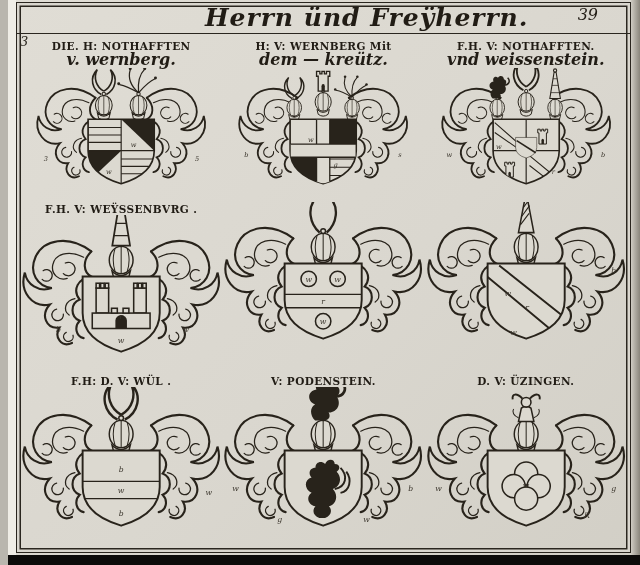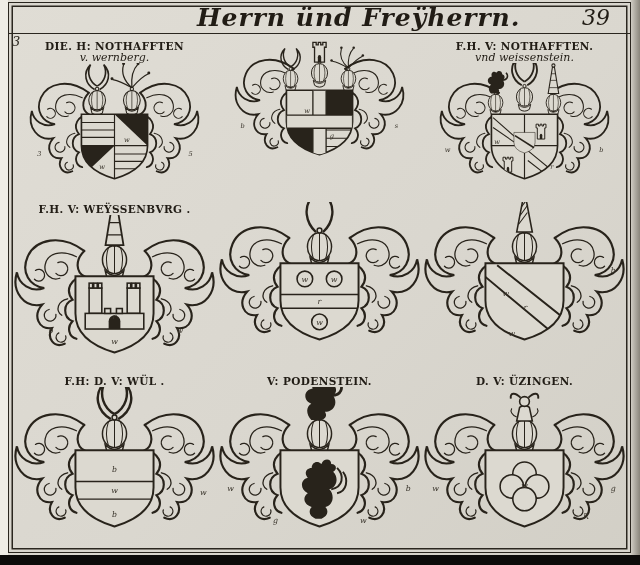--- a/index.html
+++ b/index.html
@@ -1,32 +1,32 @@
 <!DOCTYPE html>
 <html><head>
 <meta charset="utf-8">
 <style>
   html,body{margin:0;padding:0;width:640px;height:565px;overflow:hidden;
     background:#b9b6ae;font-family:"DejaVu Serif", serif;}
-  .scan{position:absolute;inset:0;background:linear-gradient(135deg,#e0ddd5 0%,#dad7cf 55%,#d2cfc6 100%);}
+  .scan{position:absolute;inset:0;background:linear-gradient(135deg,#e0ddd5 0%,#dad7cf 55%,#d2cfc6 100%);margin-left:8px;}
   .scan-left{position:absolute;left:0;top:0;width:8px;height:100%;background:#efede6;}
   .scan-right{position:absolute;right:0;top:0;width:9px;height:100%;background:linear-gradient(to right,#cfccc3,#8a867c);}
   .scan-bottom{position:absolute;left:0;right:0;bottom:0;height:10px;background:#0c0b0a;}
   .page-frame{position:absolute;left:8px;top:2px;right:9px;bottom:12px;
     border:1.6px solid #2a261f;box-shadow:inset 0 0 0 2.5px #d9d6ce, inset 0 0 0 4px #2a261f;}
   .header{position:absolute;top:0;left:0;right:0;height:31px;}
   .header::after{content:"";position:absolute;left:0;right:0;bottom:0;border-bottom:1.6px solid #2a261f;box-shadow:0 -3px 0 -1.4px #2a261f;}
   .header-title{position:absolute;left:188px;top:0px;font-size:25px;font-weight:bold;font-style:italic;letter-spacing:1px;color:#211c15;}
-  .page-number{position:absolute;right:20px;top:2px;font-size:22px;font-style:italic;color:#211c15;}
+  .page-number{position:absolute;right:32px;top:2px;font-size:16px;font-style:italic;color:#211c15;}
   .sig{position:absolute;left:3px;top:31px;font-style:italic;font-size:13px;color:#2a261f;}
   .grid{position:absolute;left:3px;top:36px;right:3px;bottom:3px;display:grid;
     grid-template-columns:1fr 1fr 1fr;grid-template-rows:163px 172px 1fr;}
   .cell{margin:0;text-align:center;overflow:hidden;color:#211c15;}
   .cap-t{font-size:10.5px;font-weight:bold;letter-spacing:.4px;line-height:1.15;margin-top:1px;white-space:nowrap;}
-  .cap-s{font-size:11px;font-style:italic;line-height:1;min-height:10px;}
+  .cap-s{font-size:16px;font-style:italic;line-height:1;min-height:10px;font-weight:bold;}
   .cell svg{width:100%;display:block;}
   .r1 svg{height:124px;}
   .r2 svg{height:148px;}
   .r3 svg{height:152px;}
   
   .shield{fill:#dcd9d0;stroke:#28231b;stroke-width:2;}
   .pf{fill:#dcd9d0;stroke:#28231b;stroke-width:1.6;}
   .ln{fill:none;stroke:#28231b;stroke-width:1.1;}
   .ln2{fill:none;stroke:#28231b;stroke-width:2;}
   .ink{fill:#28231b;stroke:none;}
@@ -147,20 +147,24 @@
             </g>
           </g>
           <text class="mk" x="14" y="112">3</text>
           <text class="mk" x="197" y="112">5</text>
           <text class="mk" x="120" y="95">w</text>
           <text class="mk" x="90" y="128">w</text>
         </svg>
       </figure>
 
       <figure class="cell r1">
+        <figcaption>
+          <div class="cap-t">H: V: WERNBERG Mit</div>
+          <div class="cap-s">dem — kreütz.</div>
+        </figcaption>
         <svg viewBox="0 0 210 150">
           <use href="#mant"></use>
           <use href="#mant" transform="translate(210,0) scale(-1,1)"></use>
           <use href="#helmG" transform="translate(70,48) scale(0.68)"></use>
           <use href="#helmG" transform="translate(105,41) scale(0.75)"></use>
           <use href="#helmG" transform="translate(140,48) scale(0.68)"></use>
           <use href="#crest-horns" transform="translate(70,37) scale(0.85)"></use>
           <use href="#crest-tower" transform="translate(105,28)"></use>
           <use href="#crest-plume" transform="translate(140,37) scale(0.85)"></use>
           <g transform="translate(105,62)">

